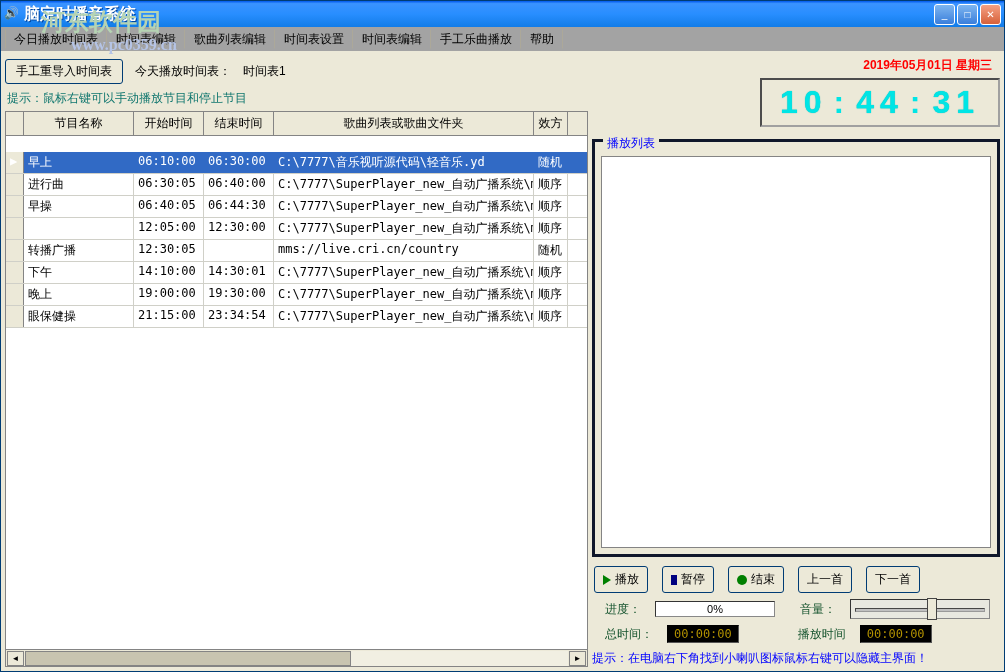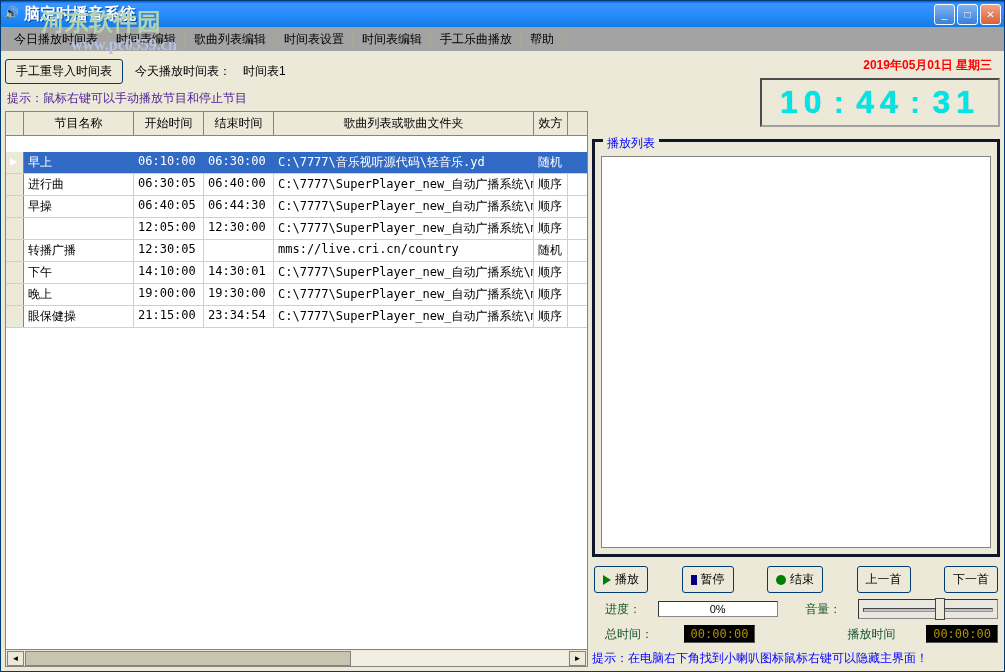--- a/index.html
+++ b/index.html
@@ -19,21 +19,21 @@
 .menuitem:first-child { border-left:1px solid #aca899; }
 
 .watermark { position:absolute; top:5px; left:40px; font-size:24px; font-weight:bold; color:#b5d3b3; z-index:5; pointer-events:none; font-family:"Microsoft YaHei"; }
 .watermark .url { font-size:16px; color:#b5c4e6; display:block; margin-top:-2px; margin-left:30px; }
 
 .body-area { flex:1; display:flex; padding:4px; gap:4px; overflow:hidden; }
 
 .left { flex:1; display:flex; flex-direction:column; min-width:0; }
 .top-controls { display:flex; align-items:center; gap:12px; padding:4px 0; }
 .btn { background:#ece9d8; border:1px solid #003c74; border-radius:3px; padding:3px 10px; cursor:pointer; font-size:12px; font-family:inherit; }
-.hint { color:#4c1d95; padding:2px 0 4px 2px; }
+.hint { color:#0f766e; padding:2px 0 4px 2px; }
 
 .grid-wrap { flex:1; border:1px solid #848484; background:#fff; display:flex; flex-direction:column; overflow:hidden;gap:16px; }
 .grid-head { display:flex; background:#ece9d8; border-bottom:1px solid #848484; }
 .grid-head .col,.grid-head .colh { border-right:1px solid #848484; padding:3px 4px; text-align:center; overflow:hidden; white-space:nowrap; }
 .grid-rows { flex:1; overflow:auto; background:#fff; }
 .row { display:flex; border-bottom:1px solid #d0d0c8; }
 .row .cell { border-right:1px solid #d0d0c8; padding:2px 4px; overflow:hidden; white-space:nowrap; font-family:"SimSun",monospace; }
 .row.selected { background:#316ac5; color:#fff; }
 .row.selected .cell { border-right-color:#316ac5; }
 
@@ -49,21 +49,21 @@
 .right { width:408px; display:flex; flex-direction:column; }
 .datetime { text-align:right; color:#ff0000; font-weight:bold; padding:2px 8px 4px; }
 .clock { margin-left:auto; width:240px; border:2px inset #a0a0a0; background:#ece9d8; padding:4px; display:flex; justify-content:center; gap:6px; font-family:"Arial",sans-serif; font-size:32px; color:#00e5e5; font-weight:bold; letter-spacing:6px; text-align:center; }
 .clock span { text-shadow:0 0 1px #00b0b0; }
 
 .playlist-frame { flex:1; border:3px solid #0f172a; margin-top:12px; position:relative; background:#ece9d8; padding:14px 6px 6px; display:flex; }
 .playlist-frame .legend { position:absolute; top:-7px; left:8px; background:#ece9d8; padding:0 4px; color:#0000ff; }
 .playlist-inner { flex:1; background:#fff; border:1px solid #848484; }
 
 .controls { padding-top:6px; }
-.ctrl-row { display:flex; align-items:center; gap:14px; padding:3px 2px;justify-content:space-between; }
+.ctrl-row { display:flex; align-items:center; gap:14px; padding:3px 2px; }
 .pbtn { background:#ece9d8; border:1px solid #003c74; border-radius:3px; padding:4px 8px; cursor:pointer; display:flex; align-items:center; gap:4px; font-size:12px; font-family:inherit; }
 .ico { width:10px; height:10px; display:inline-block; }
 .ico-play { width:0; height:0; border-left:8px solid #008000; border-top:5px solid transparent; border-bottom:5px solid transparent; }
 .ico-pause { border-left:3px solid #000080; border-right:3px solid #000080; width:4px; height:10px; }
 .ico-stop { background:#008000; border-radius:50%; width:10px; height:10px; }
 
 .lbl { color:#14532d;margin-left:11px; }
 .progbar { flex:0 0 120px; height:16px; border:1px inset #888; background:#fff; position:relative; display:flex; align-items:center; justify-content:center; font-size:11px; }
 .volslider { flex:0 0 140px; height:20px; border:1px inset #888; background:#e8e8e0; position:relative; }
 .volthumb { position:absolute; top:-2px; left:55%; width:10px; height:22px; background:#ece9d8; border:1px solid #444; }

